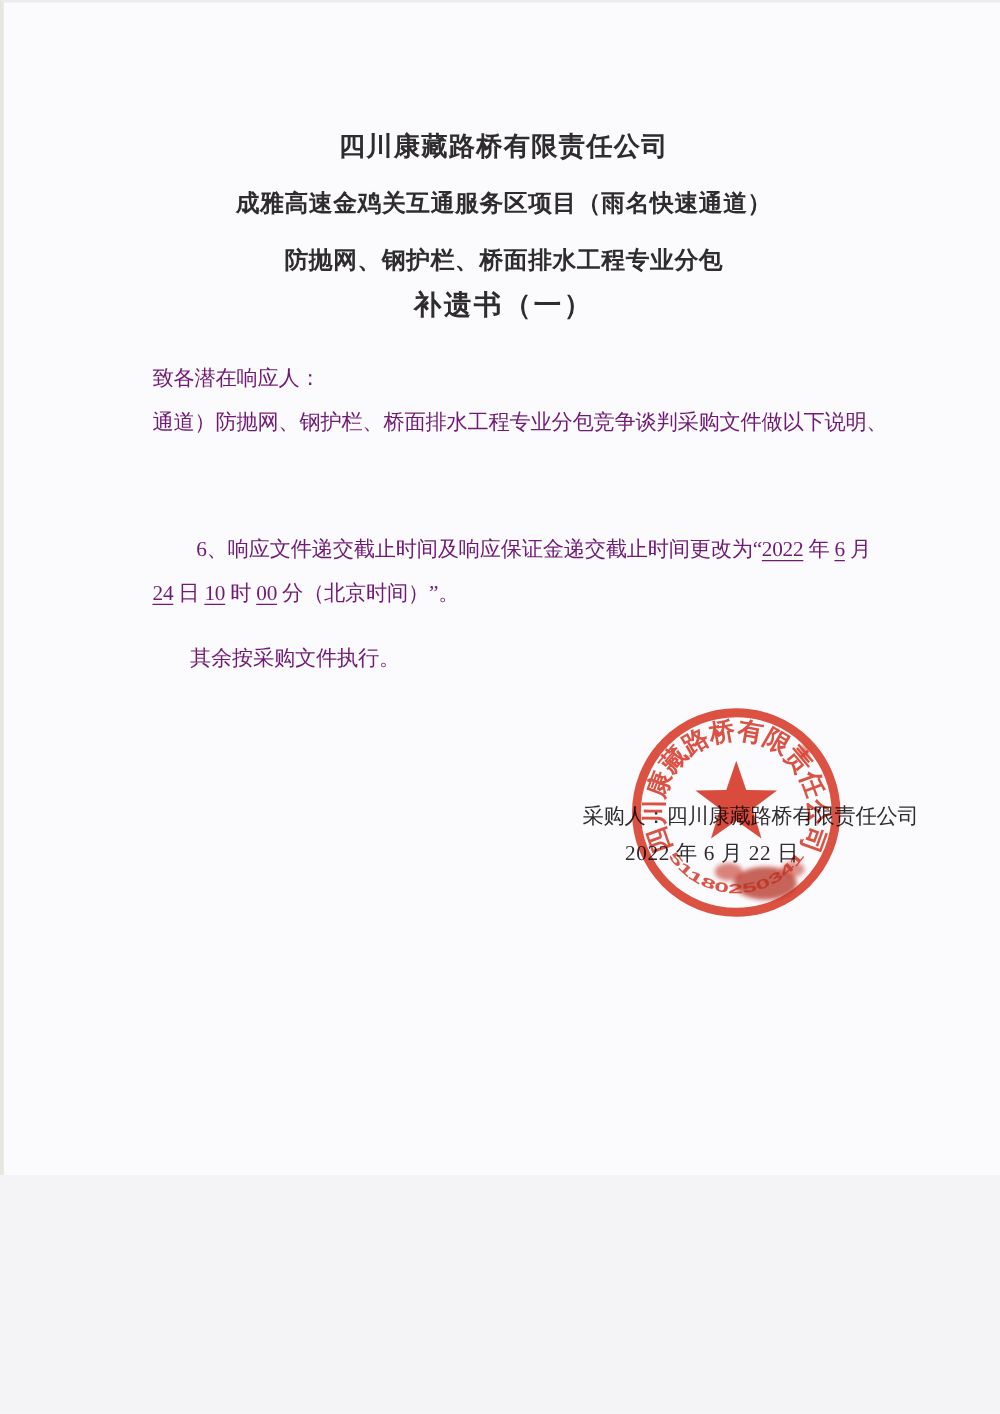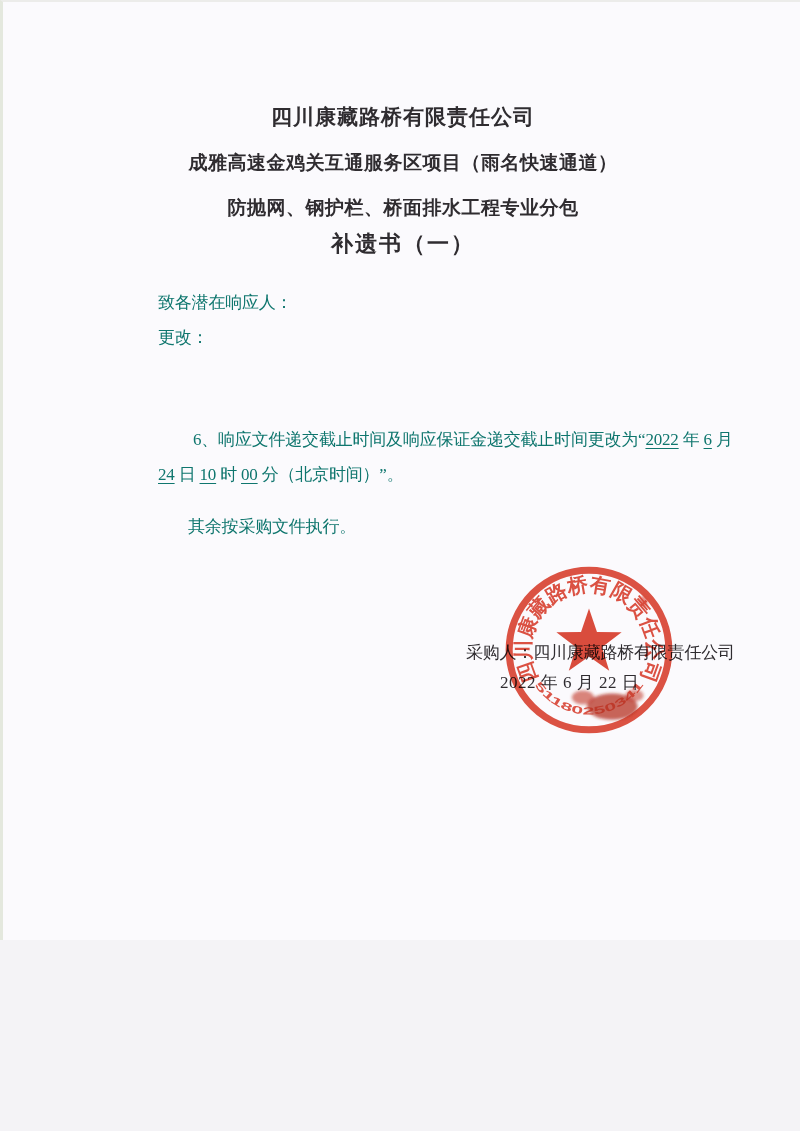--- a/index.html
+++ b/index.html
@@ -17,21 +17,21 @@
     border-left: 3px solid #e4e8de;
     box-sizing: border-box;
     color: #2f2c30;
   }
   .abs { position: absolute; }
   .centered { left: 0; width: 800px; text-align: center; }
   .title1 { top: 101px; font-size: 21px; font-weight: 700; letter-spacing: 1px; }
   .title2 { top: 148px; font-size: 19px; font-weight: 700; letter-spacing: 0.5px; }
   .title3 { top: 193px; font-size: 19px; font-weight: 700; letter-spacing: 0.5px; }
   .title4 { top: 227px; font-size: 22px; font-weight: 700; letter-spacing: 2px; }
-  .bodytext { font-size: 17px; letter-spacing: -0.2px; color: #0f766e; margin-left: 36px; }
+  .bodytext { font-size: 17px; letter-spacing: -0.2px; color: #701a75; }
   .salutation { top: 289px; left: 119px; }
   .para { top: 323px; left: 119px; width: 600px; }
   .item { top: 425px; left: 119px; width: 620px; }
   .closing { top: 513px; left: 149px; }
   .line { height: 34.5px; line-height: 25px; white-space: nowrap; }
   .line.indent { padding-left: 35px; }
   .u { text-decoration: underline; text-underline-offset: 3px; text-align: right; }
   .buyer-line { top: 639px; left: 424px; font-size: 17px; letter-spacing: -0.2px; margin-left: 39px; }
   .date-line { top: 669px; left: 497px; font-size: 17px; letter-spacing: 0.5px; }
   .seal {
@@ -49,21 +49,21 @@
 
   <div class="abs centered title2">成雅高速金鸡关互通服务区项目（雨名快速通道）</div>
 
   <div class="abs centered title3">防抛网、钢护栏、桥面排水工程专业分包</div>
 
   <div class="abs centered title4">补遗书（一）</div>
 
   <div class="abs bodytext salutation">致各潜在响应人：</div>
 
   <div class="abs bodytext para">
-      <div class="line"><span>更改：</span></div>
+      <div class="line"><span>通道）防抛网、钢护栏、桥面排水工程专业分包竞争谈判采购文件做以下说明、</span></div>
     </div>
 
   <div class="abs bodytext item">
       <div class="line indent"><span>6、响应文件递交截止时间及响应保证金递交截止时间更改为“</span><span class="u">2022</span><span> 年 </span><span class="u">6</span><span> 月</span></div>
       <div class="line"><span class="u">24</span><span> 日 </span><span class="u">10</span><span> 时 </span><span class="u">00</span><span> 分（北京时间）”。</span></div>
     </div>
 
   <div class="abs bodytext closing">其余按采购文件执行。</div>
 
   <div class="abs buyer-line">采购人：四川康藏路桥有限责任公司</div>

